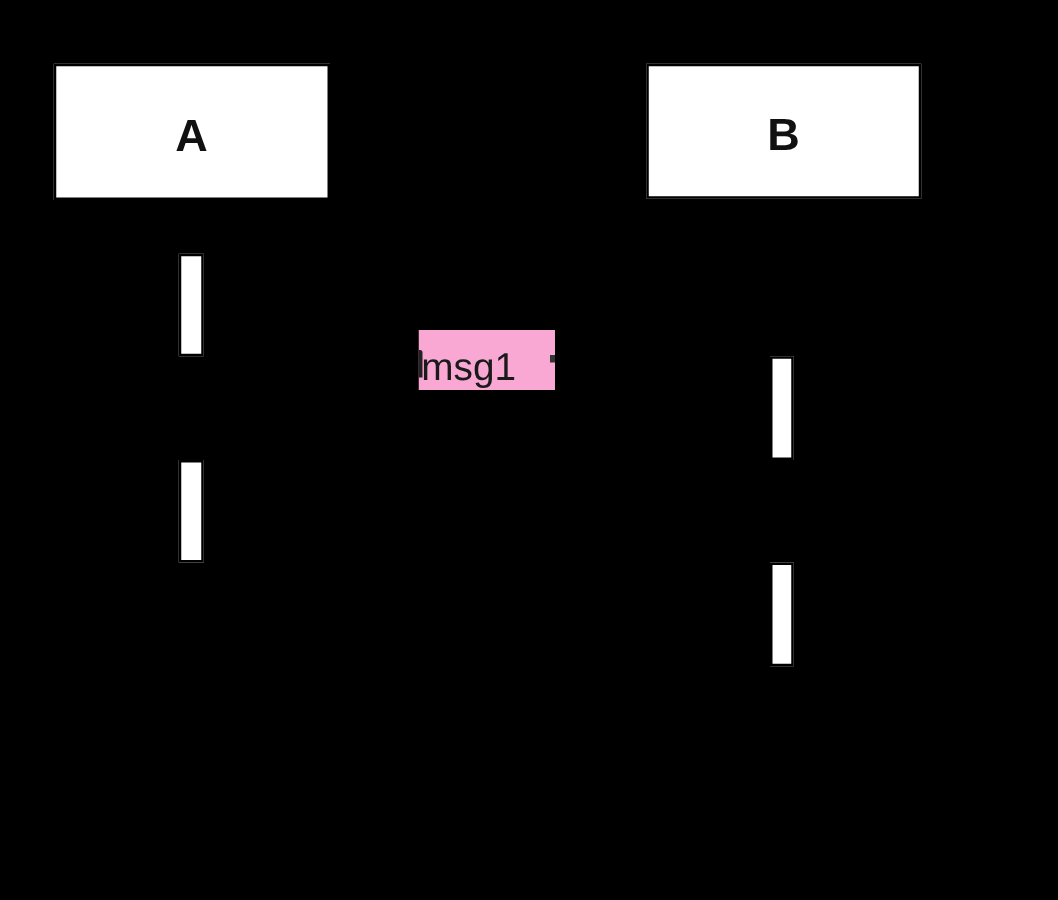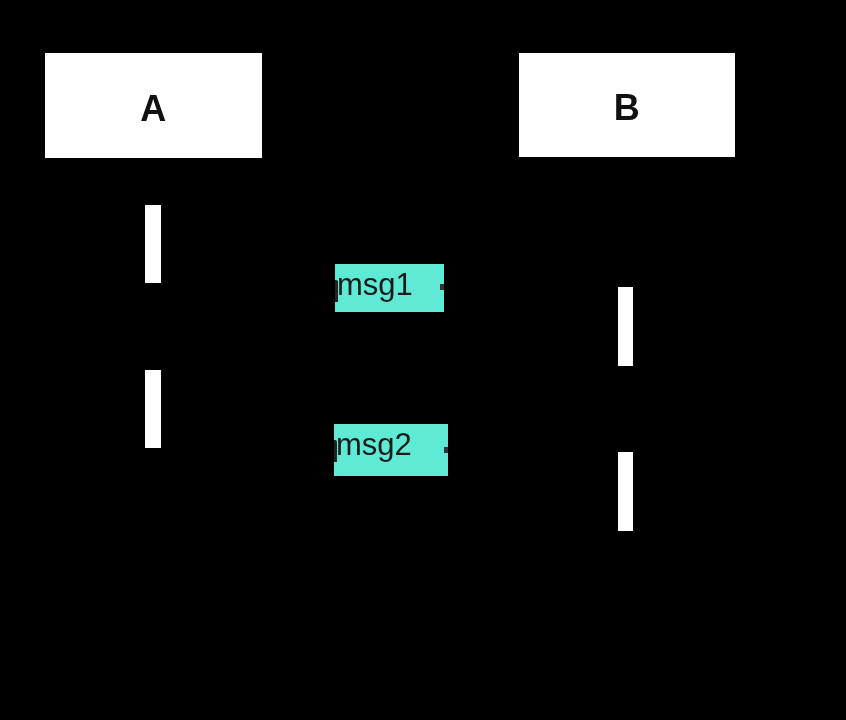--- a/index.html
+++ b/index.html
@@ -46,24 +46,24 @@
     background: #ffffff;
     border: 2px solid #000000;
     z-index: 2;
   }
   .act-a1 { left: 143px; top: 203px; width: 20px; height: 82px; }
   .act-a2 { left: 143px; top: 368px; width: 20px; height: 82px; }
   .act-b1 { left: 616px; top: 285px; width: 19px; height: 83px; }
   .act-b2 { left: 616px; top: 450px; width: 19px; height: 83px; }
   .msg {
     position: absolute;
-    background: #5eead4;
+    background: #f9a8d4;
     z-index: 3;
     display: flex;
-    align-items: flex-start;
+    align-items: flex-end;
     overflow: hidden;
   }
   .msg-1 { left: 335px; top: 264px; width: 109px; height: 48px; }
   .msg-2 { left: 334px; top: 424px; width: 114px; height: 52px; }
   .msgtext {
     font-size: 31px;
     color: #1a1a1a;
     padding-left: 2px;
     padding-top: 3px;
     white-space: nowrap;
@@ -112,19 +112,14 @@
   <div class="act act-a1"></div>
   <div class="act act-a2"></div>
   <div class="act act-b1"></div>
   <div class="act act-b2"></div>
 
   <div class="msg msg-1">
     <span class="frag"></span>
     <span class="msgtext">msg1</span>
     <span class="speck"></span>
   </div>
-  <div class="msg msg-2">
-    <span class="frag"></span>
-    <span class="msgtext">msg2</span>
-    <span class="speck"></span>
-  </div>
 
 </div>
 
 </body></html>

